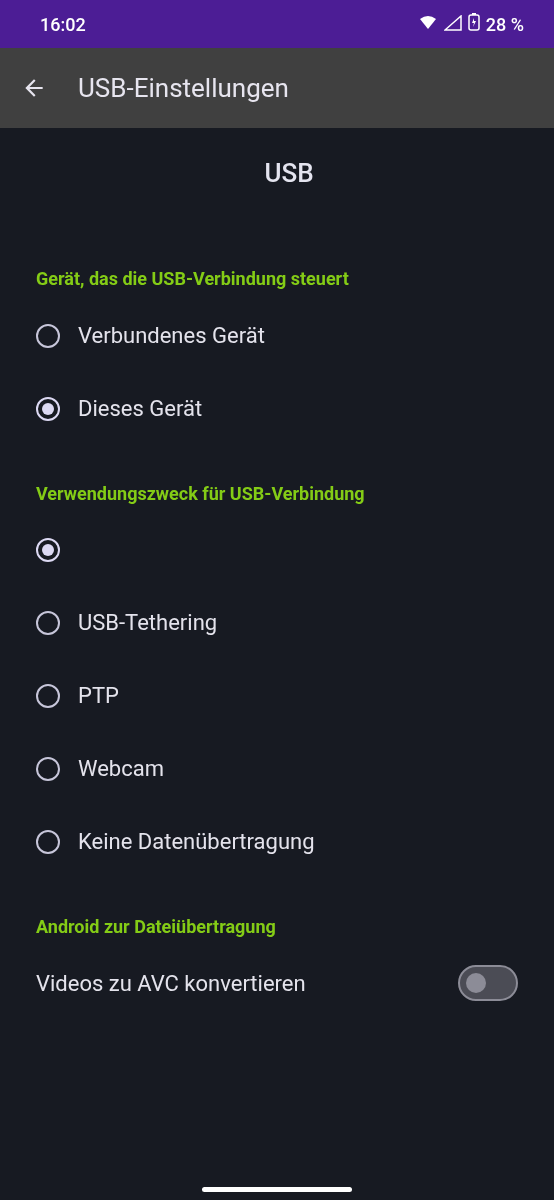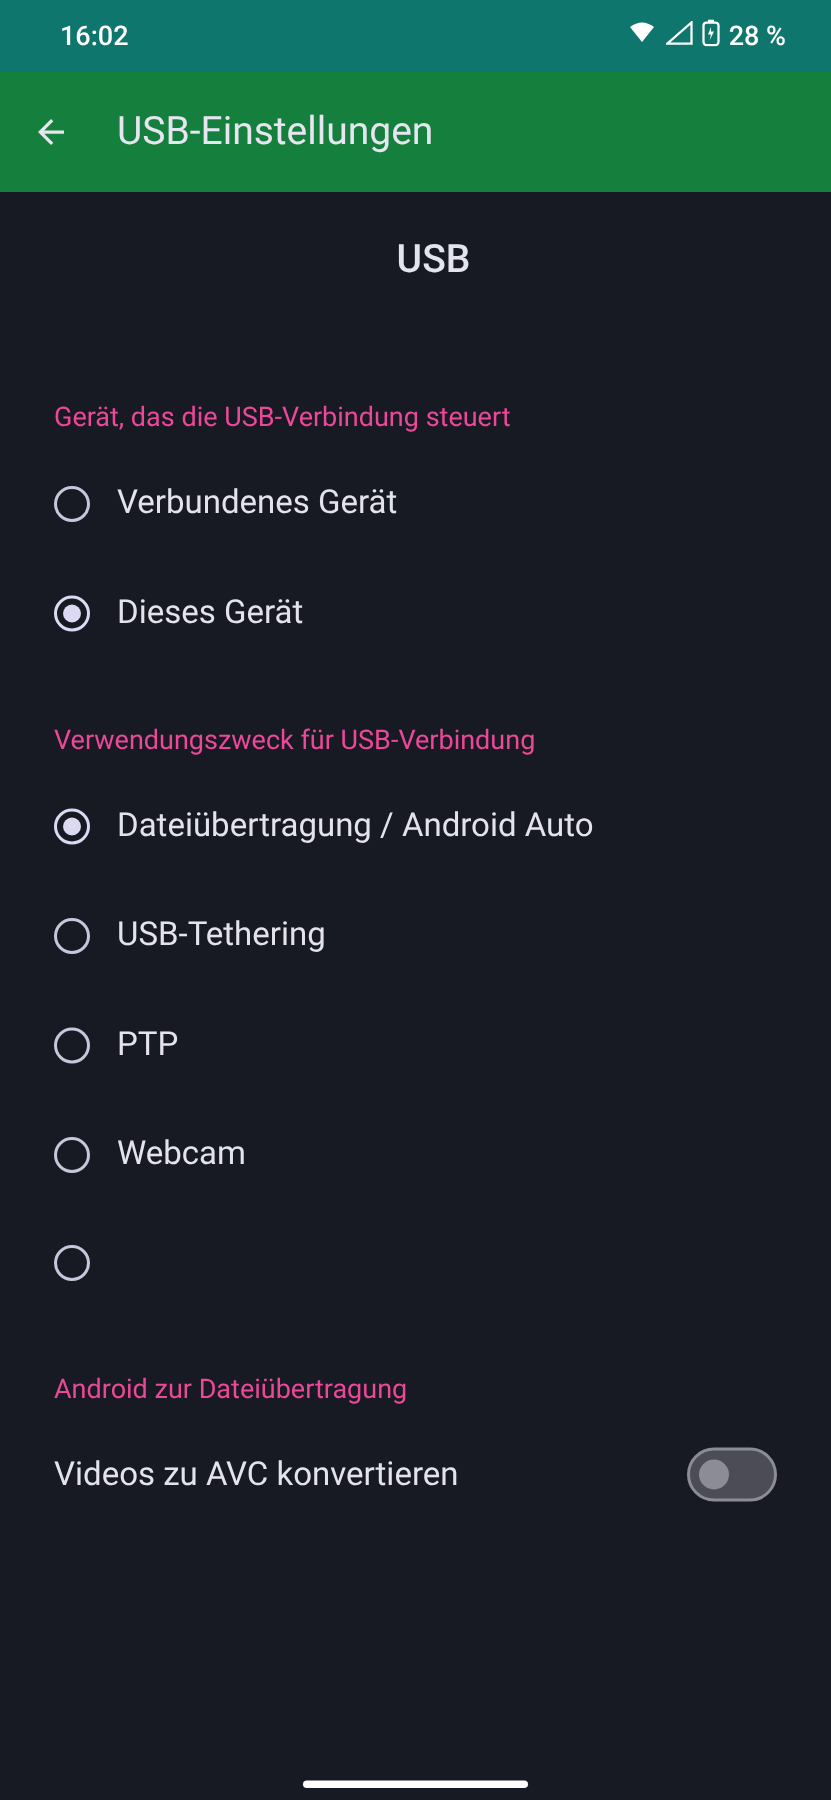--- a/index.html
+++ b/index.html
@@ -15,34 +15,34 @@
       color: #e4e4e8;
       overflow: hidden;
       position: relative;
     }
     .status-bar {
       height: 48px;
       display: flex;
       justify-content: space-between;
       align-items: center;
       padding: 0 30px 0 40px;
-      background: #0f766e;
+      background: #4c1d95;
       color: #fff;
       font-size: 18px;
       font-weight: 500;
     }
     .status-right {
       display: flex;
       align-items: center;
       gap: 6px;
       text-align: center;
     }
     .app-bar {
       height: 80px;
-      background: #15803d;
+      background: #404040;
       display: flex;
       align-items: center;
       padding: 0 20px;
       gap: 30px;
     }
     .back-arrow {
       width: 28px;
       height: 28px;
       display: flex;
       align-items: center;
@@ -56,22 +56,22 @@
     .heading-usb {
       text-align: center;
       font-size: 26px;
       font-weight: 500;
       color: #e4e4ef;
       padding: 30px 0 40px 0;
       margin-left: 24px;
     }
     .section-header {
       font-size: 18px;
-      font-weight: 400;
-      color: #ec4899;
+      font-weight: 700;
+      color: #84cc16;
       padding: 12px 52px 10px 36px;
     }
     .radio-row {
       display: flex;
       align-items: center;
       padding: 24px 36px;
       gap: 18px;
     }
     .radio-outer {
       width: 24px;
@@ -195,41 +195,41 @@
     </div>
   </div>
 
   <div class="section">
     <div class="section-header">Verwendungszweck für USB-Verbindung</div>
 
     <div class="radio-row">
       <div class="radio-outer selected">
           <div class="radio-inner"></div>
         </div>
-      <div class="radio-label">Dateiübertragung / Android Auto</div>
     </div>
 
     <div class="radio-row">
       <div class="radio-outer"></div>
       <div class="radio-label">USB-Tethering</div>
     </div>
 
 
     <div class="radio-row">
       <div class="radio-outer"></div>
       <div class="radio-label">PTP</div>
     </div>
 
     <div class="radio-row">
       <div class="radio-outer"></div>
       <div class="radio-label">Webcam</div>
     </div>
 
     <div class="radio-row">
       <div class="radio-outer"></div>
+      <div class="radio-label">Keine Datenübertragung</div>
     </div>
   </div>
 
   <div class="section">
     <div class="section-header">Android zur Dateiübertragung</div>
 
     <div class="switch-row">
       <div class="switch-label">Videos zu AVC konvertieren</div>
       <div class="switch-track">
         <div class="switch-thumb"></div>

